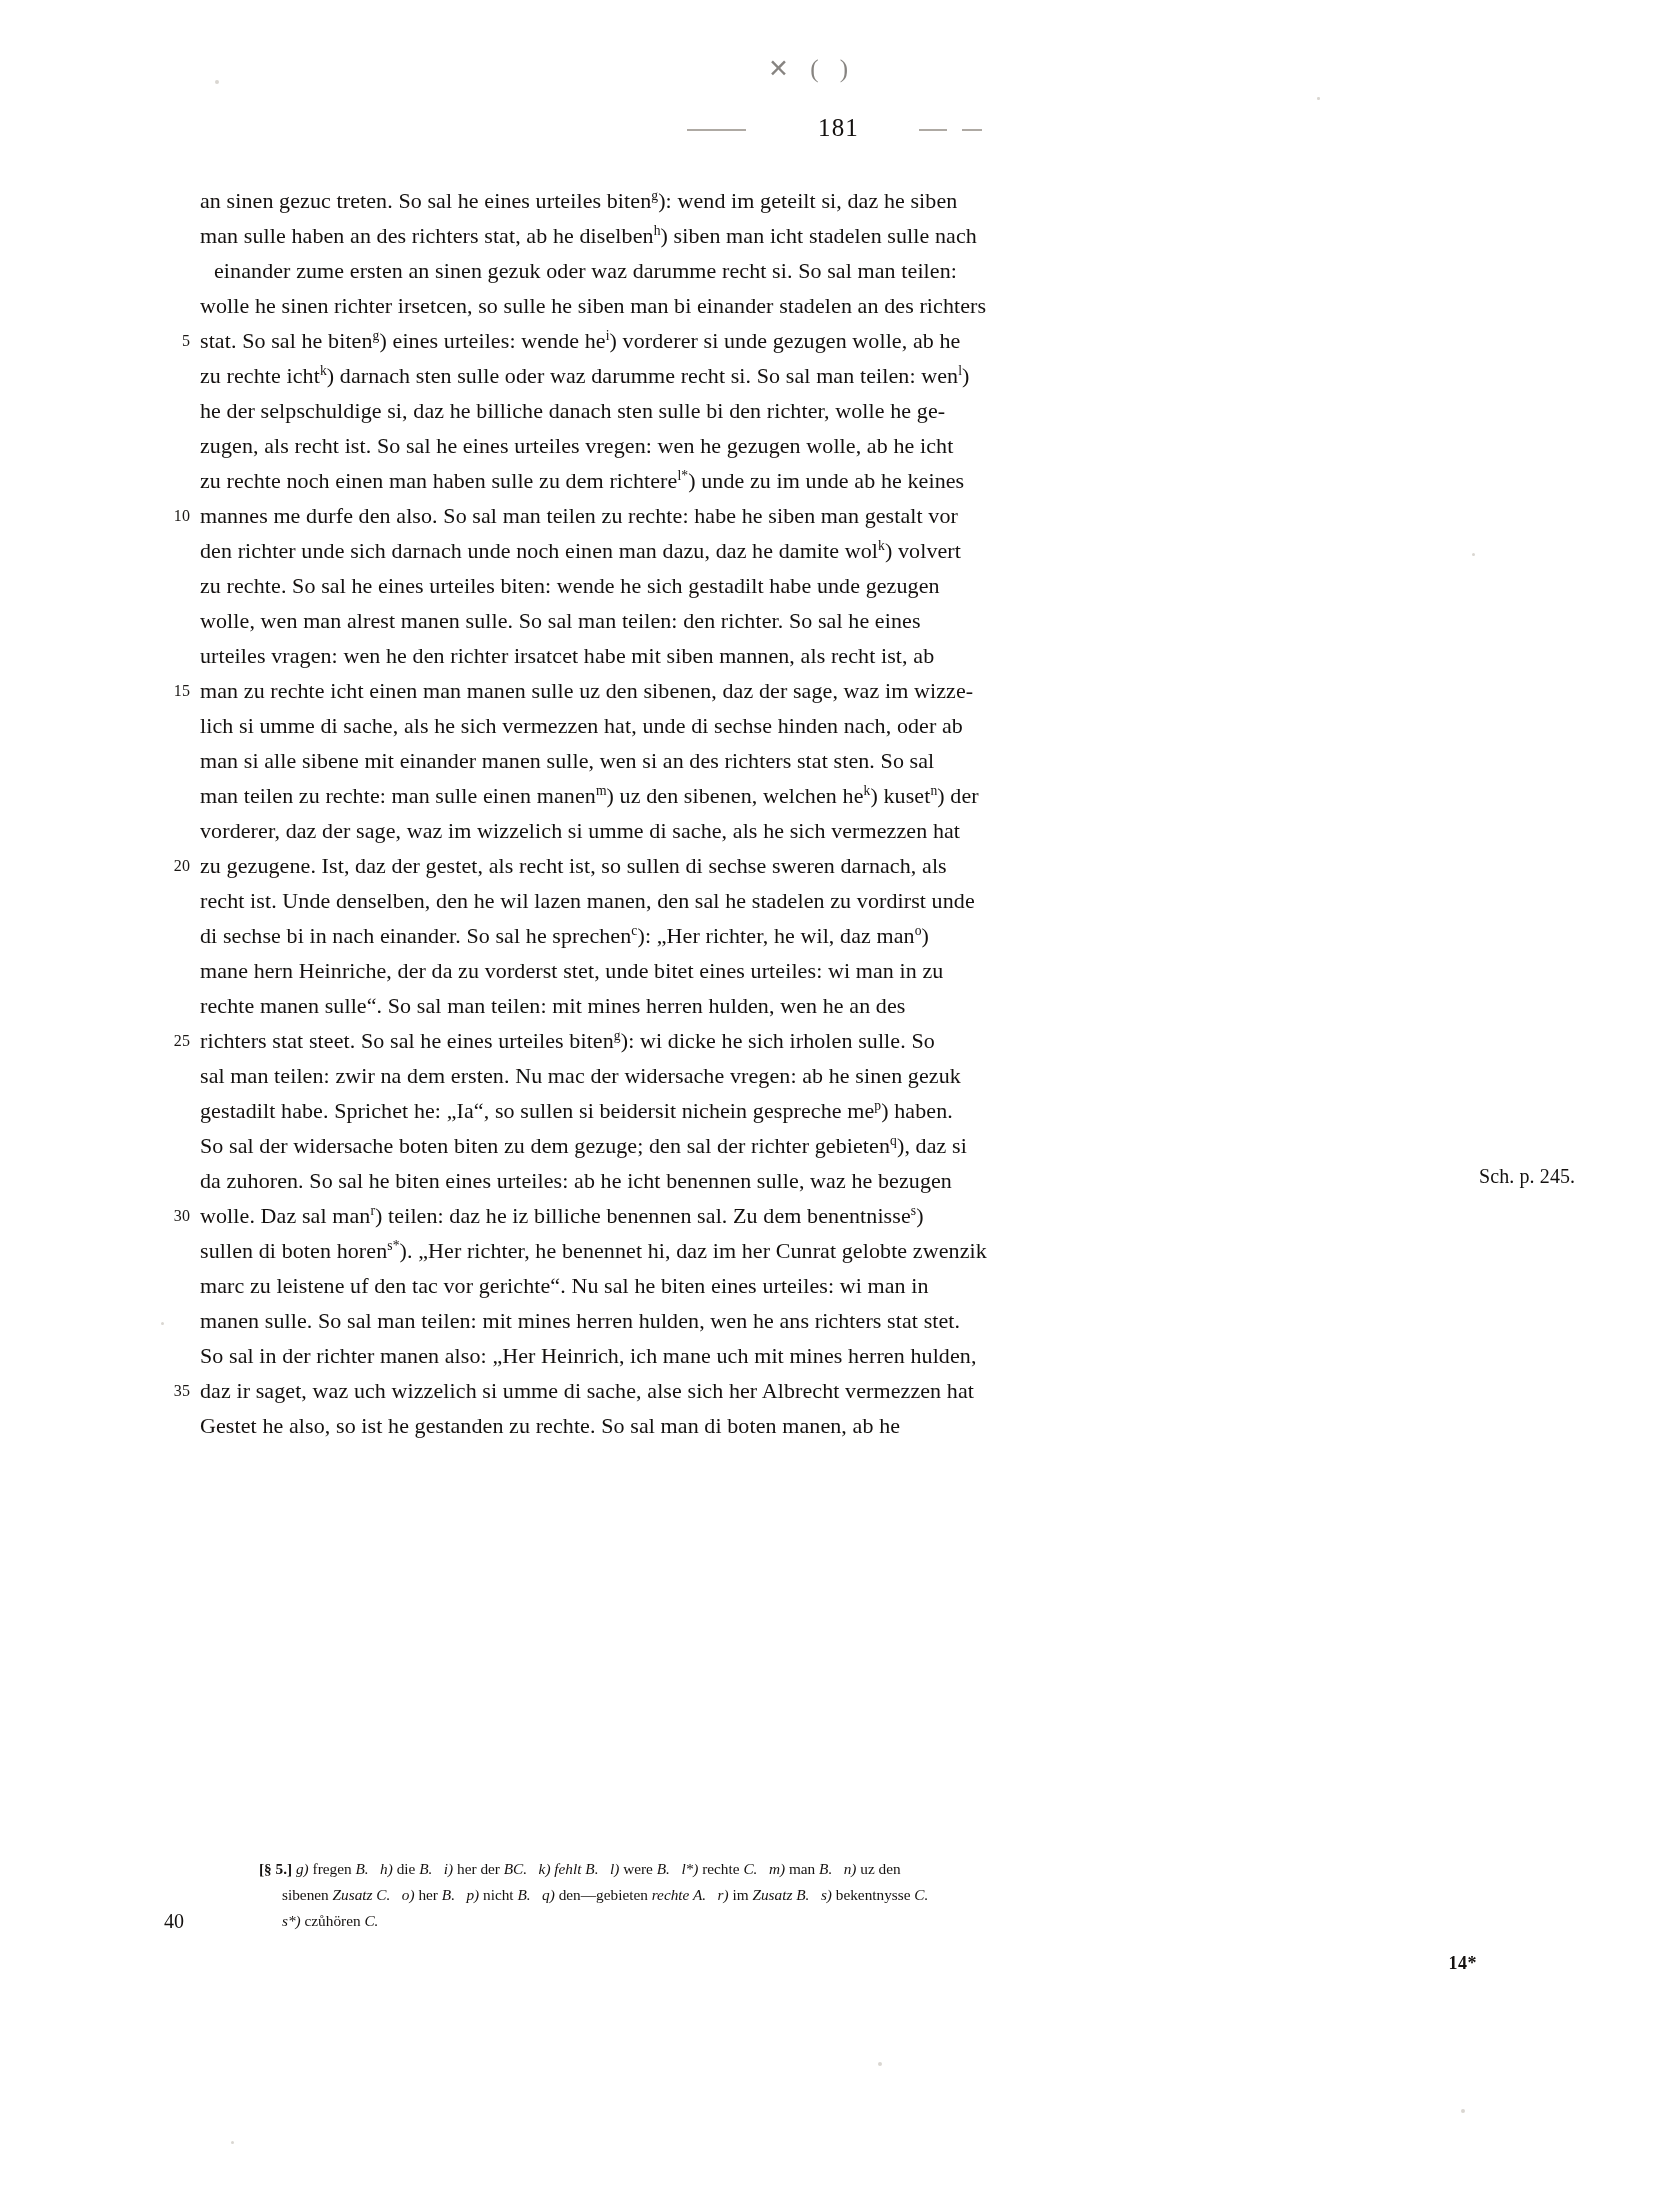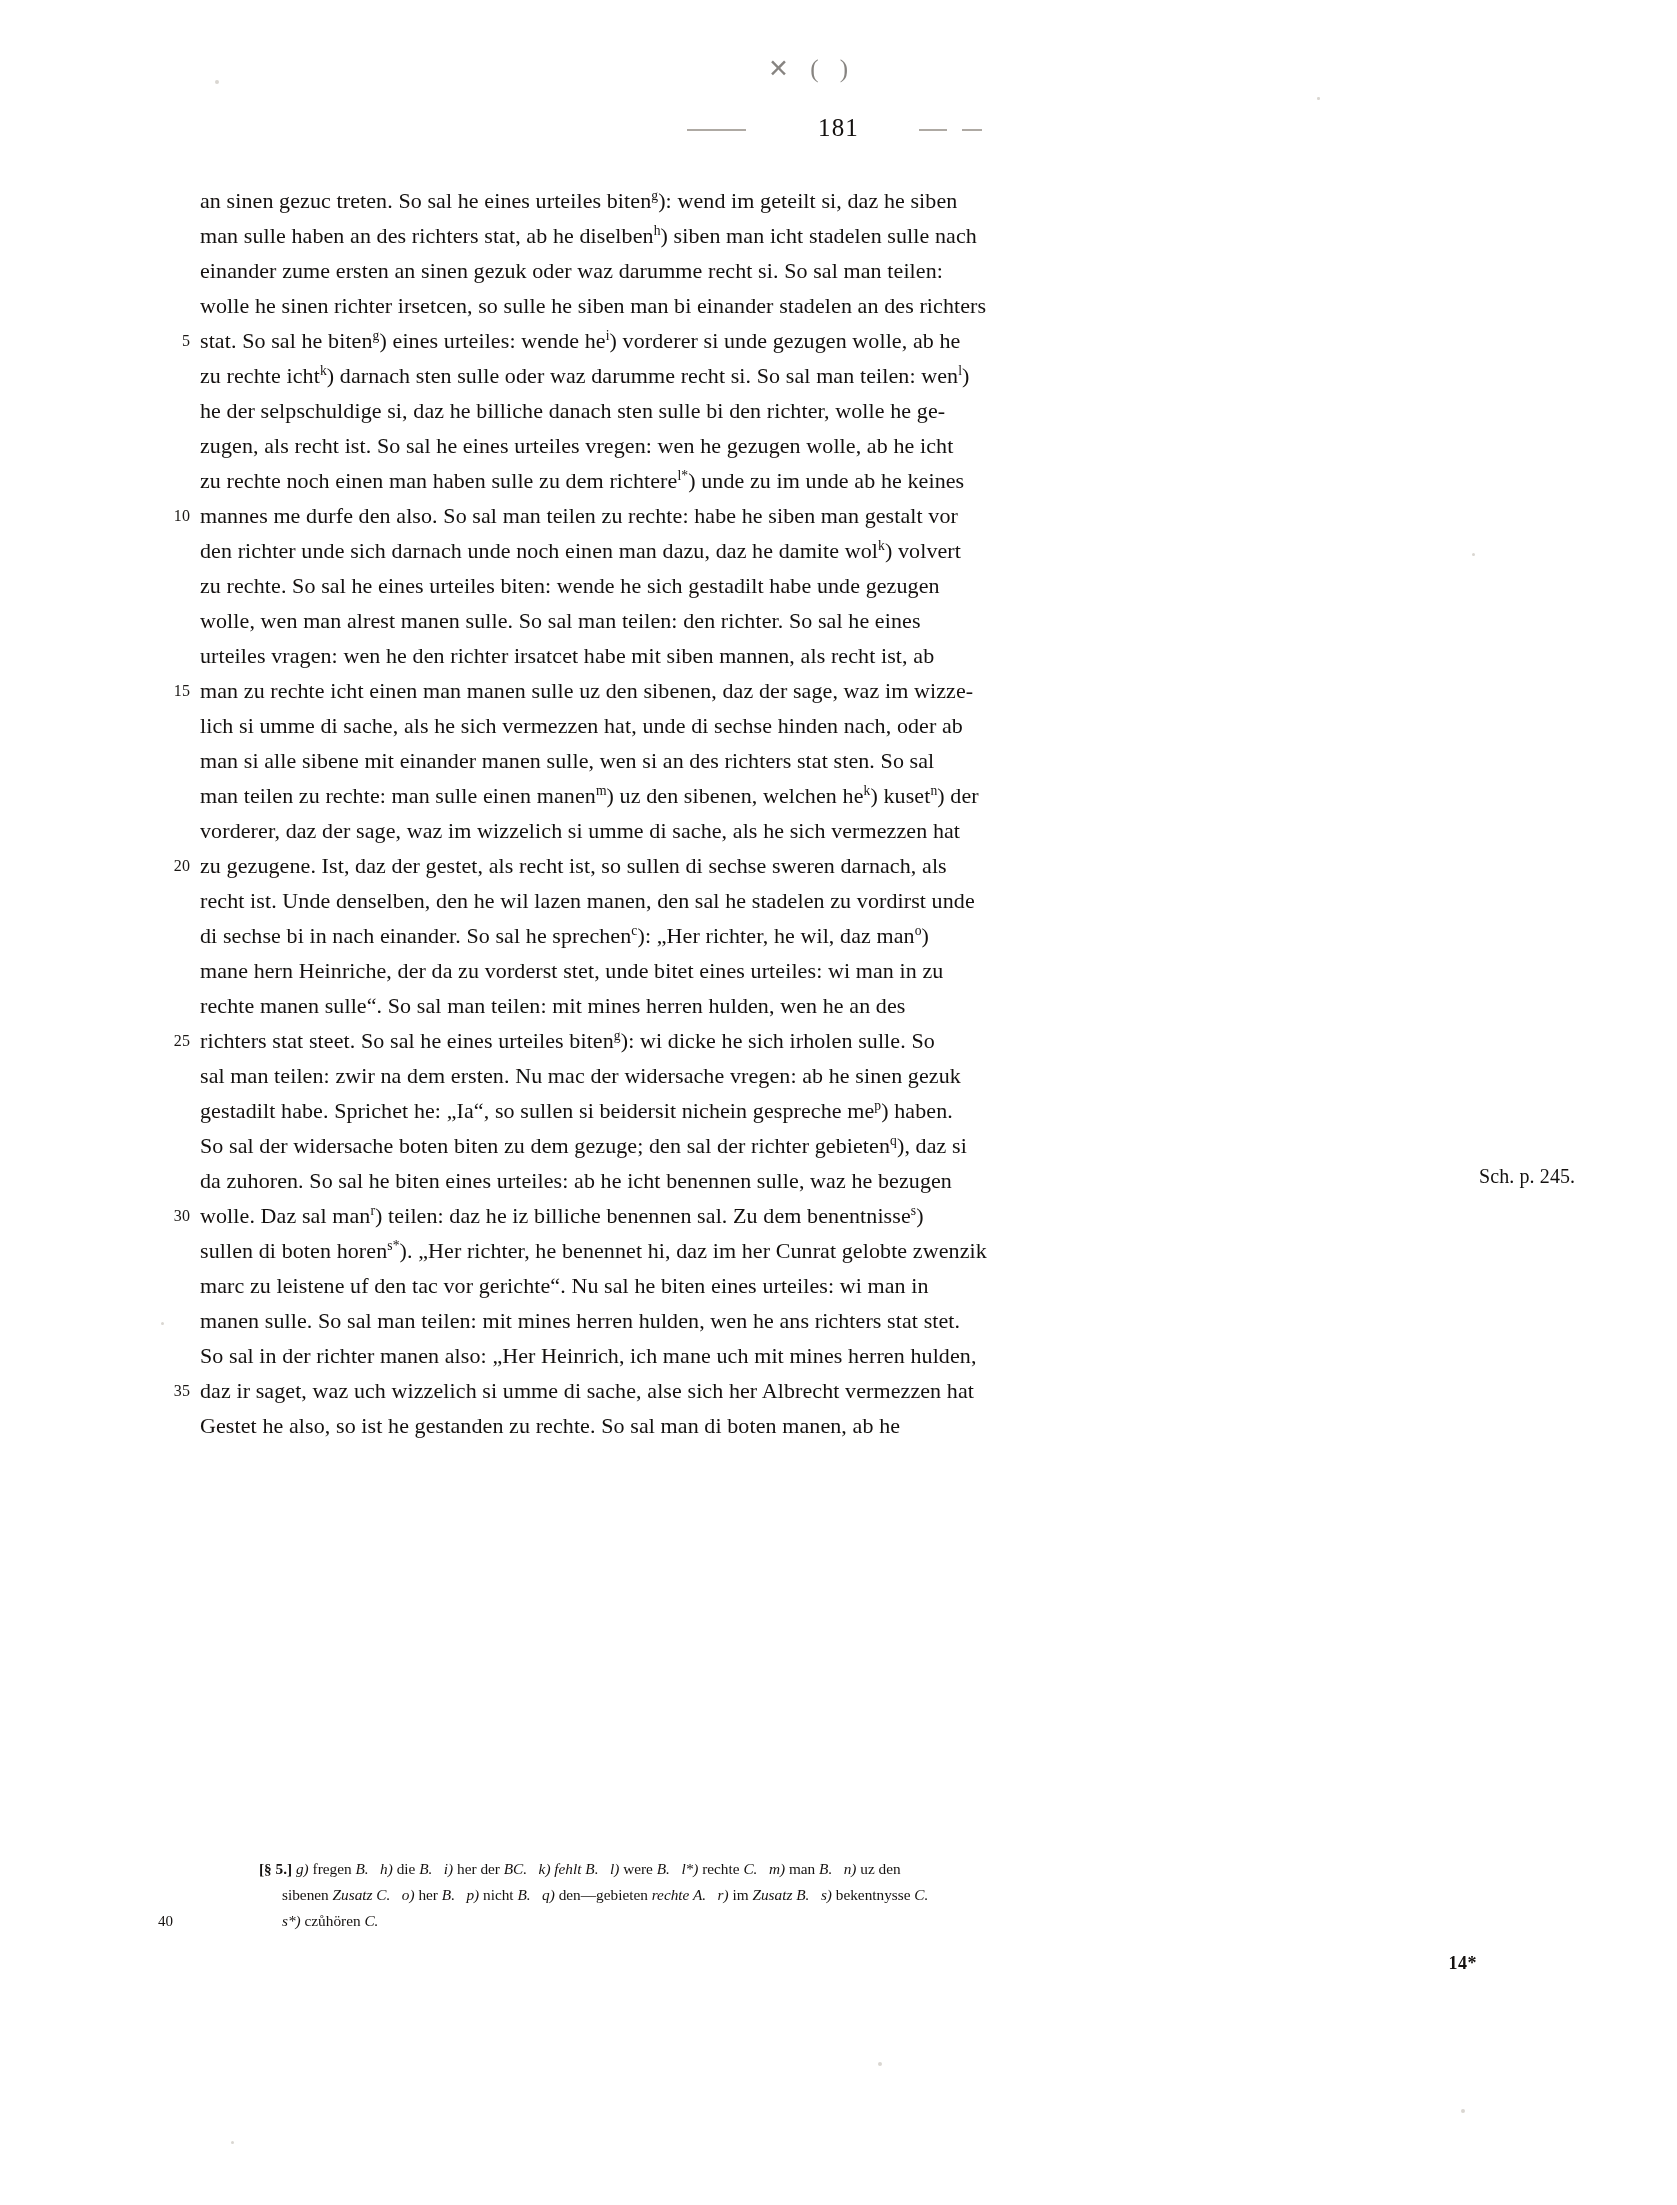--- a/index.html
+++ b/index.html
@@ -112,22 +112,22 @@
   }
   .notes .nline { white-space: nowrap; }
   .notes i { font-style: italic; }
   .notes b { font-weight: bold; }
   .notes-indent { padding-left: 82px; }
   .notes-lineno {
     position: absolute;
     left: -42px;
     top: 52px;
     width: 32px;
-    text-align: left;
-    font-size: 15px;
+    text-align: center;
+    font-size: 20px;
   }
   .signature {
     position: absolute;
     right: 200px;
     top: 1953px;
     font-size: 18px;
     font-weight: bold;
     letter-spacing: 0.5px;
   }
 </style>
@@ -139,21 +139,21 @@
   <div class="pencil-mark">✕ ( )</div>
 
   <div class="folio-rule-left"></div>
   <div class="folio-rule-right"></div>
   <div class="folio-rule-right2"></div>
   <div class="folio">181</div>
 
   <div class="body-block">
       <div class="line just"><span class="txt" style="width: auto;">an sinen gezuc treten.  So sal he eines urteiles biten<sup>g</sup>): wend im geteilt si, daz he siben</span></div>
       <div class="line just"><span class="txt" style="width: auto;">man sulle haben an des richters stat, ab he diselben<sup>h</sup>) siben man icht stadelen sulle nach</span></div>
-      <div class="line just"><span class="txt" style="width: auto;">einander zume ersten an sinen gezuk oder waz darumme recht si.  So sal man teilen:</span></div>
+      <div class="line just"><span class="txt" style="width: auto; margin-left: 14px;">einander zume ersten an sinen gezuk oder waz darumme recht si.  So sal man teilen:</span></div>
       <div class="line just"><span class="txt" style="width: auto;">wolle he sinen richter irsetcen, so sulle he siben man bi einander stadelen an des richters</span></div>
       <div class="line just"><span class="lineno">5</span><span class="txt" style="width: auto;">stat.  So sal he biten<sup>g</sup>) eines urteiles: wende he<sup>i</sup>) vorderer si unde gezugen wolle, ab he</span></div>
       <div class="line just"><span class="txt" style="width: auto;">zu rechte icht<sup>k</sup>) darnach sten sulle oder waz darumme recht si.  So sal man teilen: wen<sup>l</sup>)</span></div>
       <div class="line just"><span class="txt" style="width: auto;">he der selpschuldige si, daz he billiche danach sten sulle bi den richter, wolle he ge-</span></div>
       <div class="line just"><span class="txt" style="width: auto;">zugen, als recht ist.  So sal he eines urteiles vregen: wen he gezugen wolle, ab he icht</span></div>
       <div class="line just"><span class="txt" style="width: auto;">zu rechte noch einen man haben sulle zu dem richtere<sup>l*</sup>) unde zu im unde ab he keines</span></div>
       <div class="line just"><span class="lineno">10</span><span class="txt" style="width: auto;">mannes me durfe den also.  So sal man teilen zu rechte: habe he siben man gestalt vor</span></div>
       <div class="line just"><span class="txt" style="width: auto;">den richter unde sich darnach unde noch einen man dazu, daz he damite wol<sup>k</sup>) volvert</span></div>
       <div class="line just"><span class="txt" style="width: auto;">zu rechte.  So sal he eines urteiles biten: wende he sich gestadilt habe unde gezugen</span></div>
       <div class="line just"><span class="txt" style="width: auto;">wolle, wen man alrest manen sulle.  So sal man teilen: den richter.  So sal he eines</span></div>

